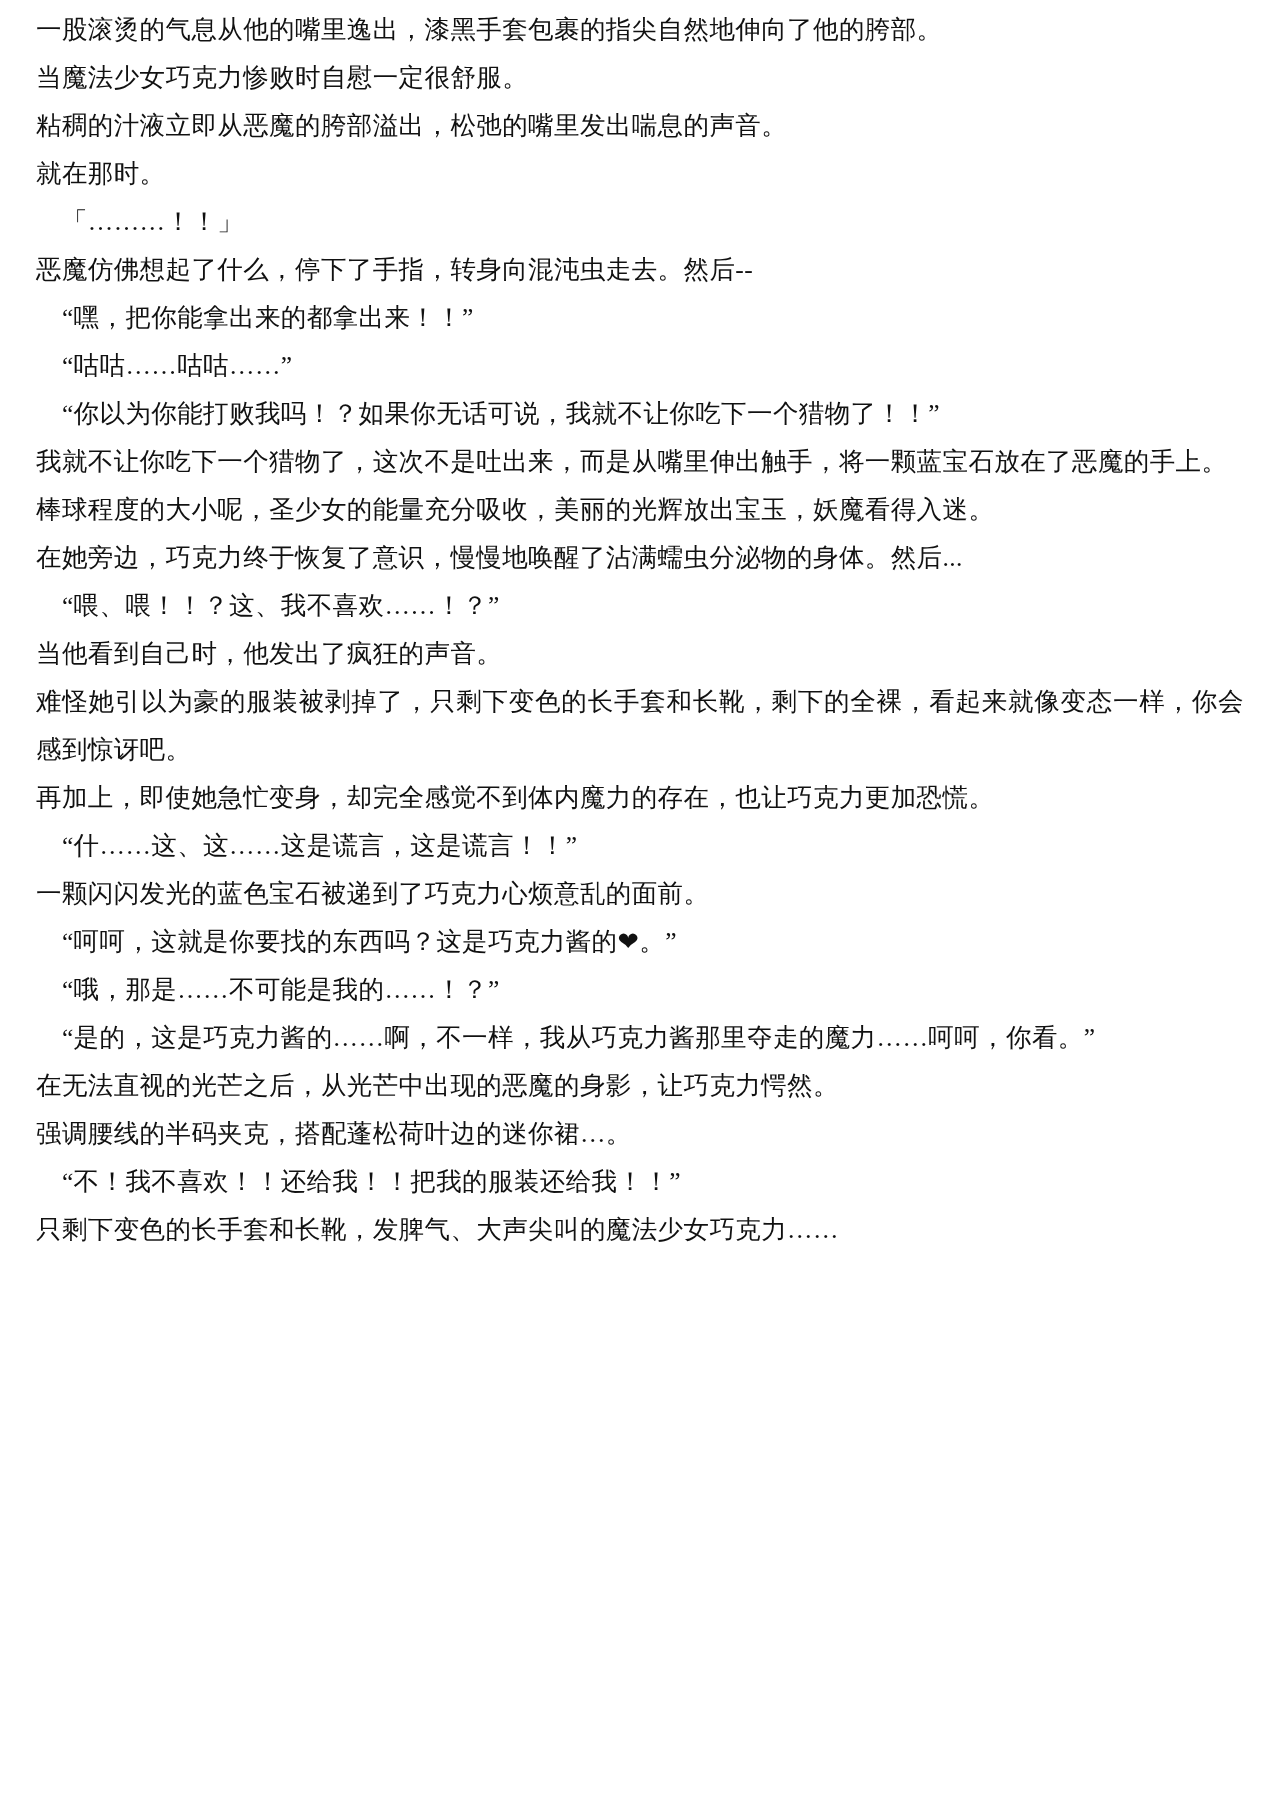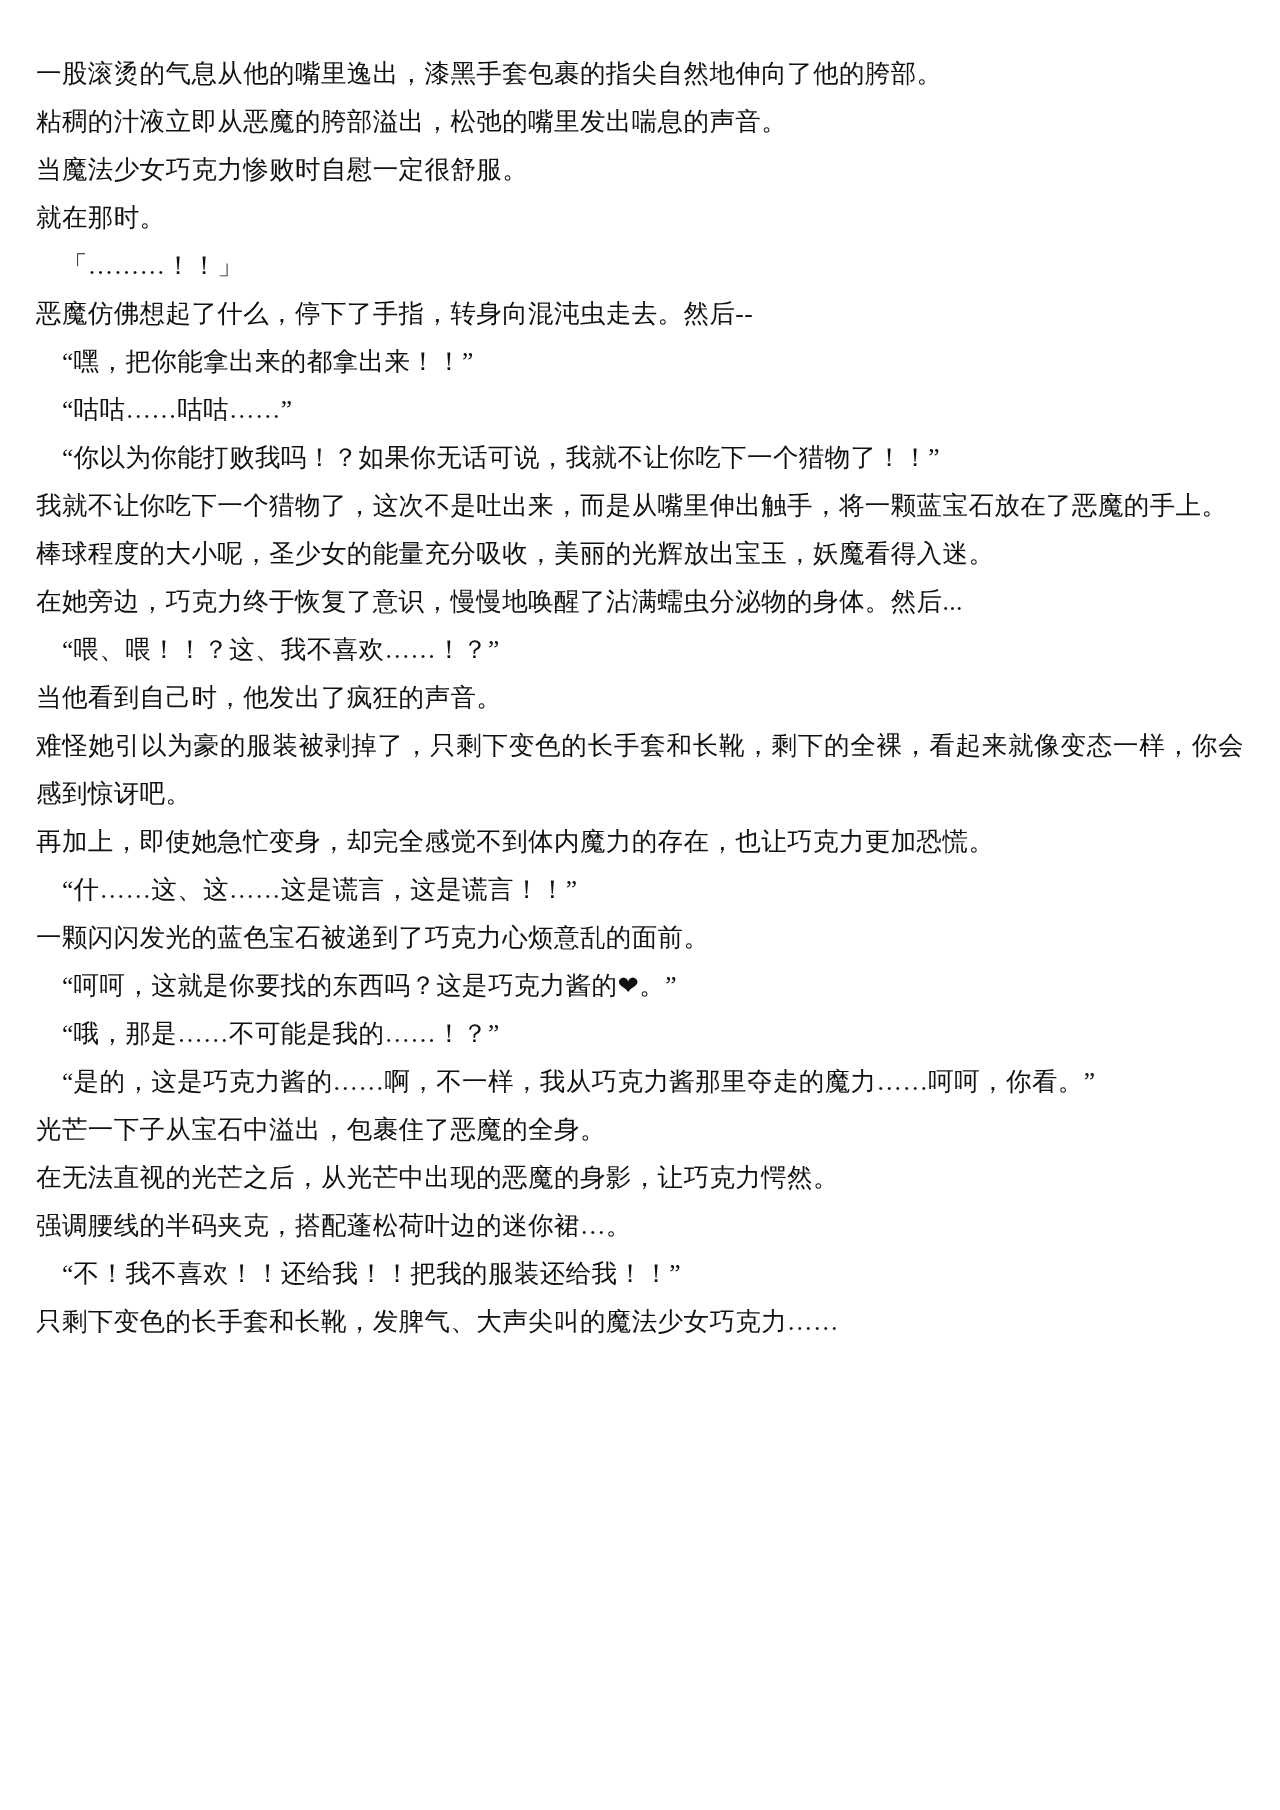--- a/index.html
+++ b/index.html
@@ -13,58 +13,56 @@
     font-family: "Liberation Serif", "DejaVu Serif", serif;
     color: #111111;
   }
   #page {
     width: 1280px;
     height: 1447px;
     box-sizing: border-box;
     padding: 6px 36px 0 36px;
     background: #ffffff;
     overflow: hidden;
-    margin-top: 44px;
   }
   .para {
     font-size: 25.5px;
     line-height: 48px;
     letter-spacing: 0.4px;
     margin: 0;
     padding: 0;
     color: #111111;
     text-align: justify;
     text-justify: inter-ideograph;
     white-space: pre-wrap;
     word-break: break-word;
   }
 </style>
 </head>
 <body>
 
 <div id="page">
   <p class="para">一股滚烫的气息从他的嘴里逸出，漆黑手套包裹的指尖自然地伸向了他的胯部。</p>
+  <p class="para">当魔法少女巧克力惨败时自慰一定很舒服。</p>
   <p class="para">粘稠的汁液立即从恶魔的胯部溢出，松弛的嘴里发出喘息的声音。</p>
-  <p class="para">当魔法少女巧克力惨败时自慰一定很舒服。</p>
   <p class="para">就在那时。</p>
   <p class="para">　「………！！」</p>
   <p class="para">恶魔仿佛想起了什么，停下了手指，转身向混沌虫走去。然后--</p>
   <p class="para">　“嘿，把你能拿出来的都拿出来！！”</p>
   <p class="para">　“咕咕……咕咕……”</p>
   <p class="para">　“你以为你能打败我吗！？如果你无话可说，我就不让你吃下一个猎物了！！”</p>
   <p class="para">我就不让你吃下一个猎物了，这次不是吐出来，而是从嘴里伸出触手，将一颗蓝宝石放在了恶魔的手上。</p>
   <p class="para">棒球程度的大小呢，圣少女的能量充分吸收，美丽的光辉放出宝玉，妖魔看得入迷。</p>
   <p class="para">在她旁边，巧克力终于恢复了意识，慢慢地唤醒了沾满蠕虫分泌物的身体。然后...</p>
   <p class="para">　“喂、喂！！？这、我不喜欢……！？”</p>
   <p class="para">当他看到自己时，他发出了疯狂的声音。</p>
   <p class="para">难怪她引以为豪的服装被剥掉了，只剩下变色的长手套和长靴，剩下的全裸，看起来就像变态一样，你会感到惊讶吧。</p>
   <p class="para">再加上，即使她急忙变身，却完全感觉不到体内魔力的存在，也让巧克力更加恐慌。</p>
   <p class="para">　“什……这、这……这是谎言，这是谎言！！”</p>
   <p class="para">一颗闪闪发光的蓝色宝石被递到了巧克力心烦意乱的面前。</p>
   <p class="para">　“呵呵，这就是你要找的东西吗？这是巧克力酱的❤。”</p>
   <p class="para">　“哦，那是……不可能是我的……！？”</p>
   <p class="para">　“是的，这是巧克力酱的……啊，不一样，我从巧克力酱那里夺走的魔力……呵呵，你看。”</p>
-  <p class="para">光芒一下子从宝石中溢出，包裹住了恶魔的全身。</p>
   <p class="para">在无法直视的光芒之后，从光芒中出现的恶魔的身影，让巧克力愕然。</p>
   <p class="para">强调腰线的半码夹克，搭配蓬松荷叶边的迷你裙…。</p>
   <p class="para">　“不！我不喜欢！！还给我！！把我的服装还给我！！”</p>
   <p class="para">只剩下变色的长手套和长靴，发脾气、大声尖叫的魔法少女巧克力……</p>
 </div>
 
 </body></html>

